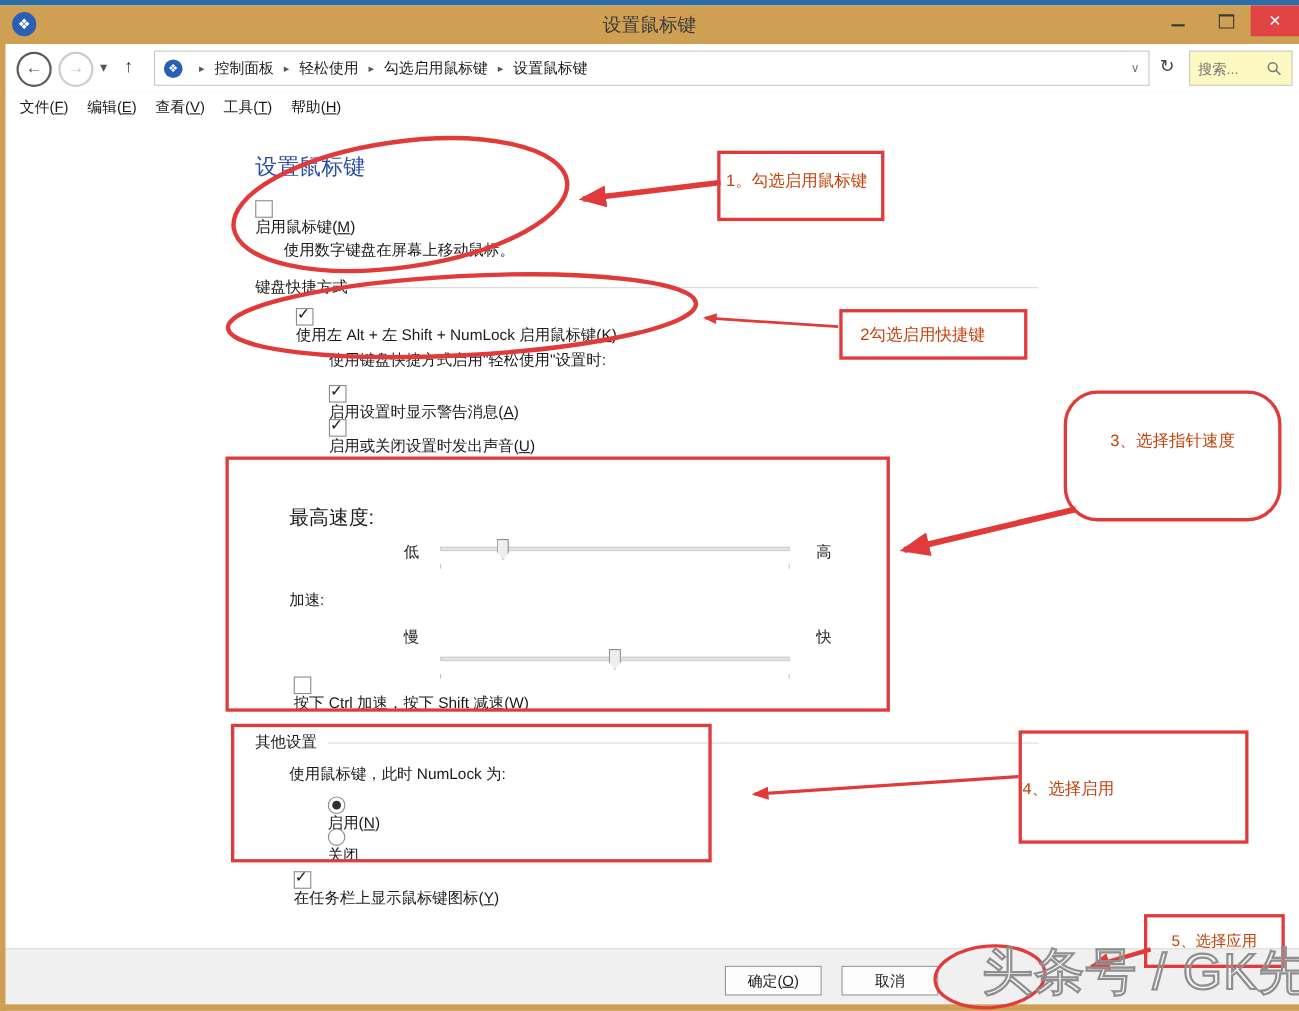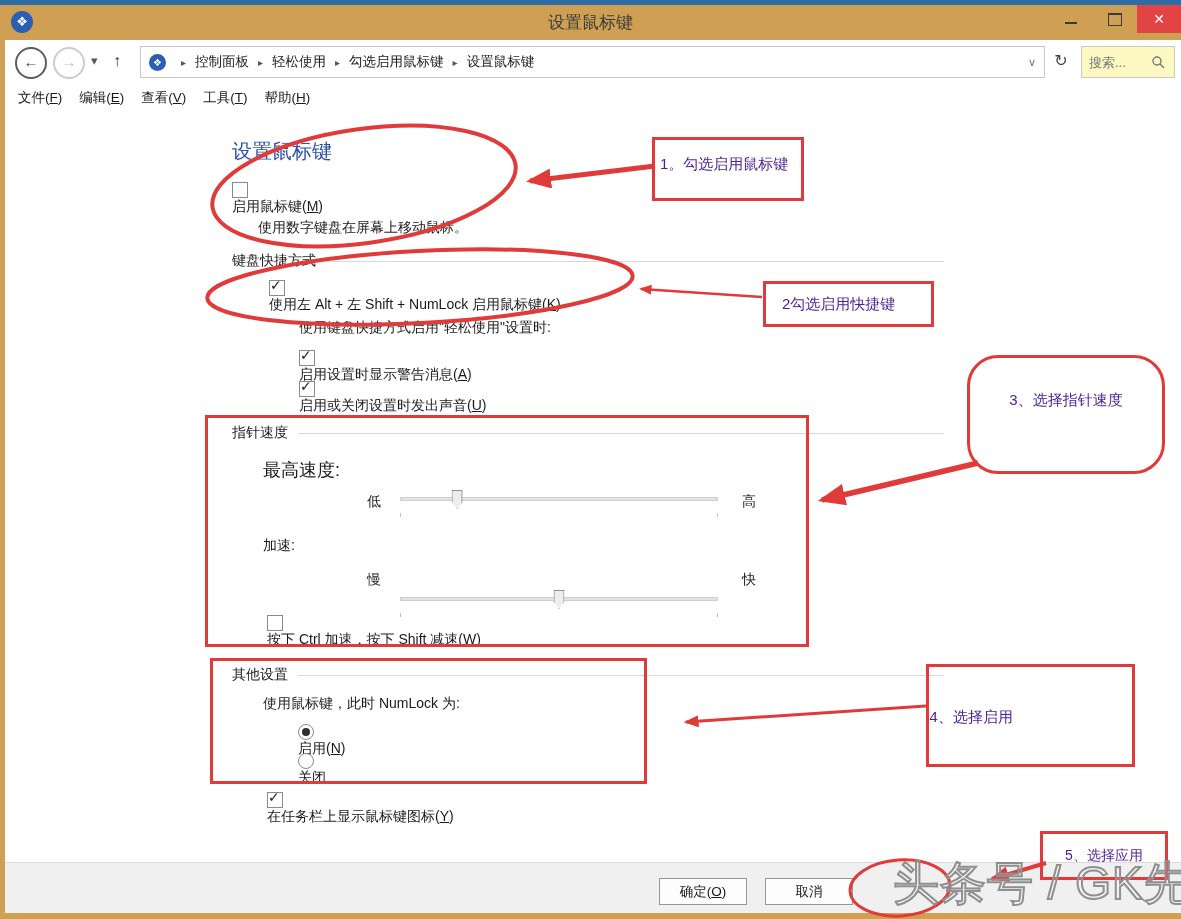--- a/index.html
+++ b/index.html
@@ -74,21 +74,21 @@
   .footer{position:absolute;left:5px;top:862px;width:1176px;height:51px;background:#f0f0f0;
     border-top:1px solid #dcdcdc;}
   .btn{position:absolute;top:15px;width:88px;height:27px;background:#fdfdfd;border:1px solid #969696;
     font-size:13.5px;text-align:center;line-height:25px;color:#1a1a1a;box-sizing:border-box;}
   .btn.disabled{color:#9b9b9b;border-color:#bdbdbd;background:#f7f7f7;}
   
   .leftborder{position:absolute;left:0;top:40px;width:5px;height:879px;background:#cfa053;}
   .bottomborder{position:absolute;left:0;top:913px;width:1181px;height:6px;background:#cfa053;}
   
   .overlay-svg{position:absolute;left:0;top:0;width:1181px;height:919px;z-index:50;pointer-events:none;}
-  .annbox{position:absolute;border:3px solid #e03a3a;color:#4c1d95;z-index:60;
+  .annbox{position:absolute;border:3px solid #e03a3a;color:#c2410c;z-index:60;
     font-size:15px;box-sizing:border-box;background:transparent;}
   .annbox .anntext{display:block;}
   
   .watermark{position:absolute;left:893px;top:853px;z-index:70;font-size:46px;letter-spacing:1px;
     color:rgba(255,255,255,0.15);-webkit-text-stroke:2px #8f8f8f;white-space:nowrap;}
 </style>
 </head>
 <body>
 
 <div class="topstrip"></div>
@@ -168,24 +168,20 @@
       </span>
     <span>启用设置时显示警告消息(<u>A</u>)</span>
   </div>
   <div class="abs lblrow" style="left:294px;top:269px;">
     <span class="cbx checked">
         <span class="chk">✓</span>
       </span>
     <span>启用或关闭设置时发出声音(<u>U</u>)</span>
   </div>
 
-  <div class="abs group-row" style="left:227px;top:312px;width:712px;">
-    <span>指针速度</span>
-    <span class="rule"></span>
-  </div>
   <div class="abs" style="left:258px;top:346px;font-size:18px;">最高速度:</div>
   <div class="abs slide-label" style="left:362px;top:381px;">低</div>
   <div class="abs slider" style="left:395px;top:377px;">
     <div class="track"></div>
     <div class="thumb" style="left: 18%;"></div>
     <div class="tick" style="left:0;"></div>
     <div class="tick" style="right:0;"></div>
   </div>
   <div class="abs slide-label" style="left:737px;top:381px;">高</div>
 

